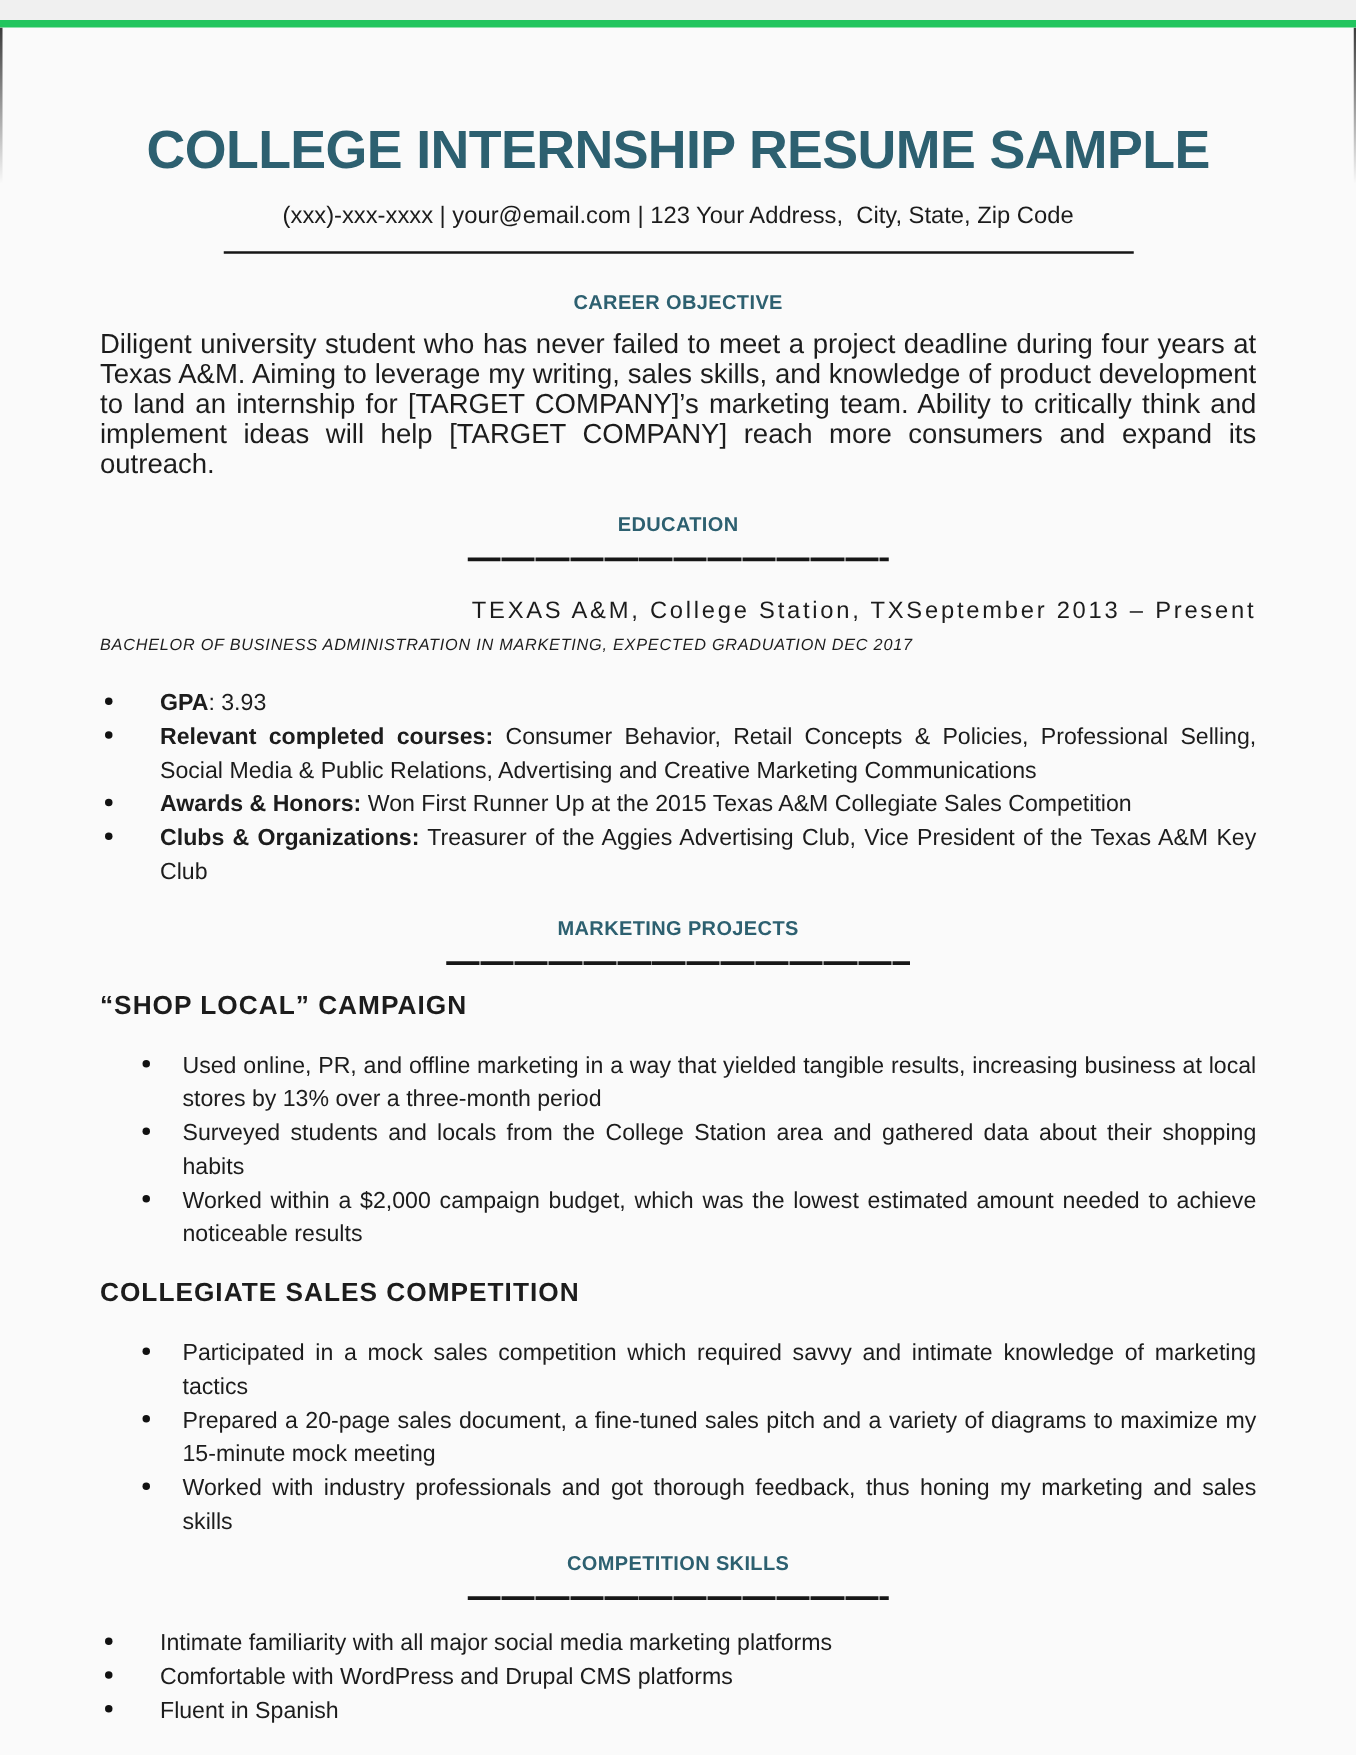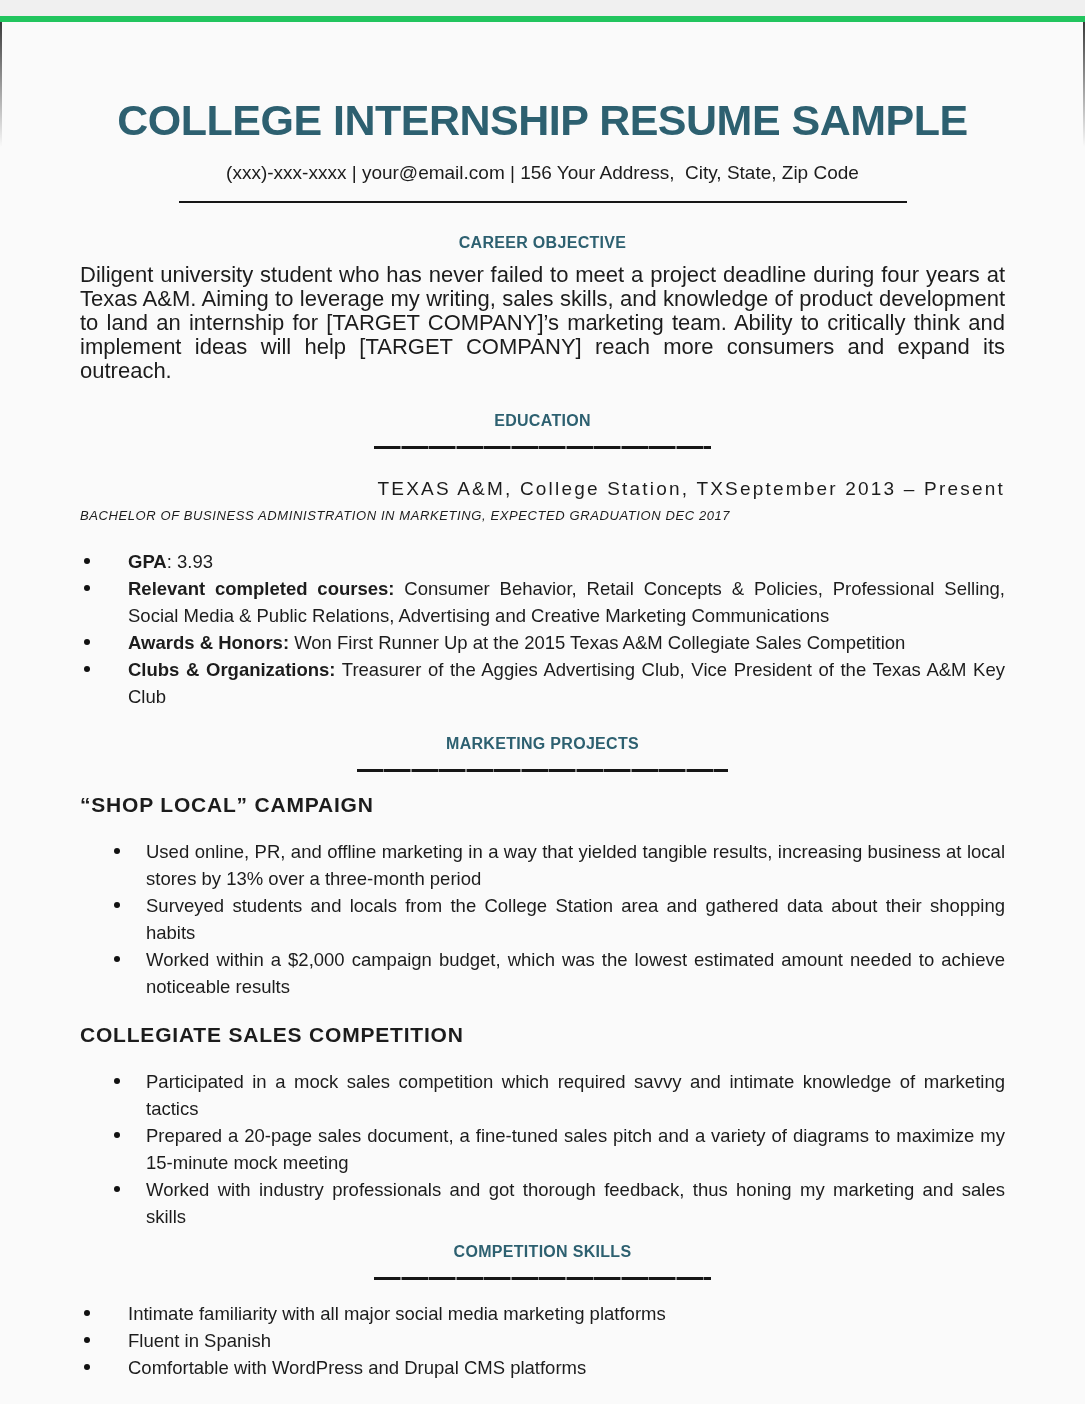--- a/index.html
+++ b/index.html
@@ -137,21 +137,21 @@
 </head>
 <body>
 
 <div class="page">
   <div class="edge-fade left"></div>
   <div class="edge-fade right"></div>
 
   <div class="content">
 
     <h1 class="doc-title">COLLEGE INTERNSHIP RESUME SAMPLE</h1>
-    <div class="contact">(xxx)-xxx-xxxx | your@email.com | 156 Your Address,  City, State, Zip Code</div>
+    <div class="contact">(xxx)-xxx-xxxx | your@email.com | 123 Your Address,  City, State, Zip Code</div>
     <div class="header-divider"></div>
 
     <section>
       <h2 class="sec-h mt-career">CAREER OBJECTIVE</h2>
       <p class="objective">Diligent university student who has never failed to meet a project deadline during four years at Texas A&amp;M. Aiming to leverage my writing, sales skills, and knowledge of product development to land an internship for [TARGET COMPANY]’s marketing team. Ability to critically think and implement ideas will help [TARGET COMPANY] reach more consumers and expand its outreach.</p>
     </section>
 
     <section>
       <h2 class="sec-h mt-edu">EDUCATION</h2>
       <div class="rule w-edu"></div>
@@ -189,19 +189,19 @@
             <li>Worked with industry professionals and got thorough feedback, thus honing my marketing and sales skills</li>
           </ul>
       </div>
     </section>
 
     <section>
       <h2 class="sec-h mt-skills">COMPETITION SKILLS</h2>
       <div class="rule w-skills"></div>
       <ul class="blist mt-list-skills">
           <li>Intimate familiarity with all major social media marketing platforms</li>
+          <li>Comfortable with WordPress and Drupal CMS platforms</li>
           <li>Fluent in Spanish</li>
-          <li>Comfortable with WordPress and Drupal CMS platforms</li>
         </ul>
     </section>
 
   </div>
 </div>
 
 </body></html>

